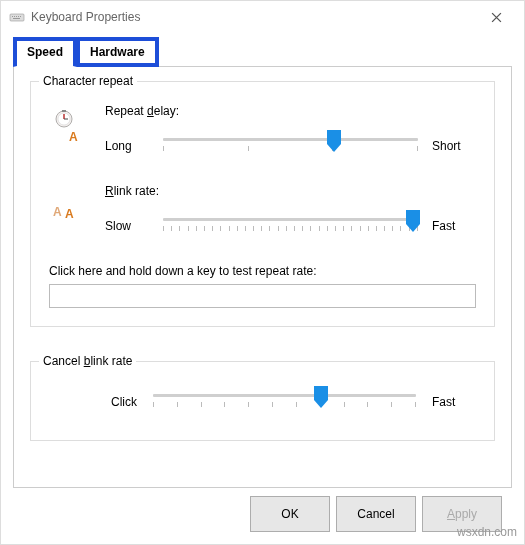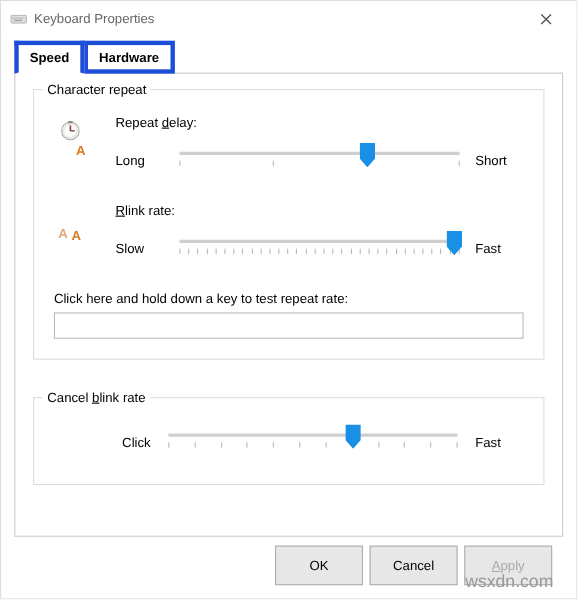--- a/index.html
+++ b/index.html
@@ -44,21 +44,21 @@
     
     .cursor-row { display: flex; align-items: center; gap: 16px; padding: 4px 0 6px 44px; }
     .cursor-none { width: 44px; text-align: right; }
     .cursor-fast { width: 44px; }
     
     .buttons { display: flex; justify-content: flex-end; gap: 6px; padding: 8px 10px 4px 0; }
     .btn { min-width: 80px; height: 36px; border: 1px solid #adadad; background: #e7e7e7; cursor: pointer; padding: 0 14px; }
     .btn-apply { color: #aaa; }
     
     .u { text-decoration: underline; }
-    .watermark { position: absolute; bottom: 6px; right: 22px; font-size: 16px; color: #999; }
+    .watermark { position: absolute; bottom: 6px; right: 8px; font-size: 12px; color: #999; }
   </style>
 </head>
 <body>
 
 <div class="window">
   <div class="titlebar">
     <span class="title-icon">
       <svg viewBox="0 0 16 16">
           <rect x="1" y="5" width="14" height="7" rx="1" fill="#ddd" stroke="#999" stroke-width="0.6"></rect>
           <rect x="3" y="7" width="1" height="1" fill="#999"></rect>

